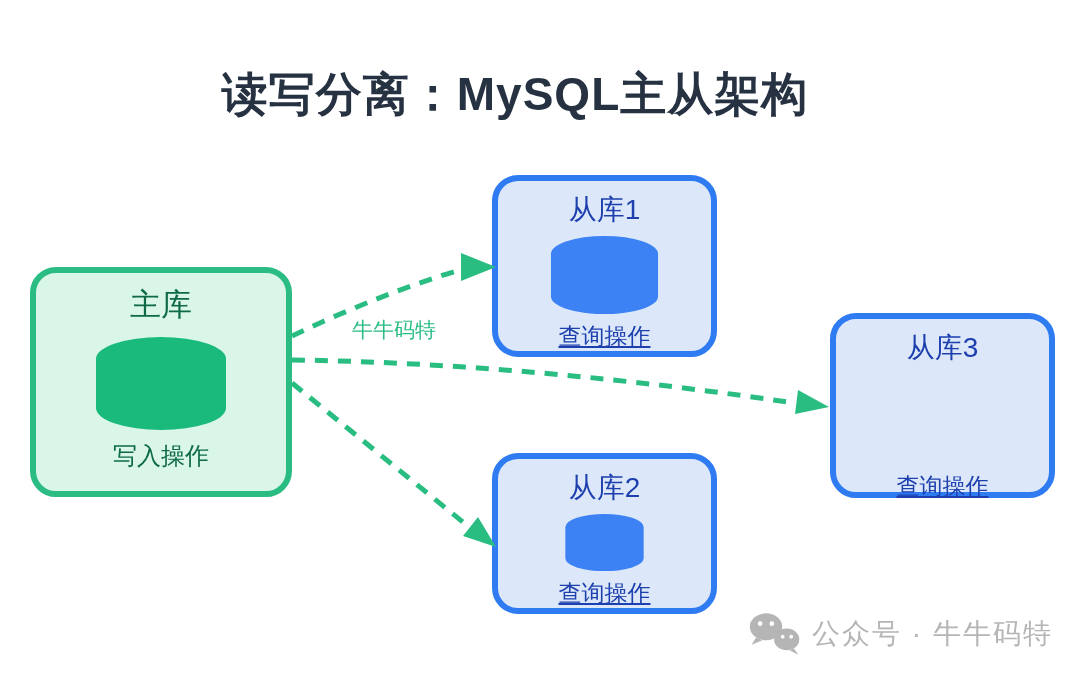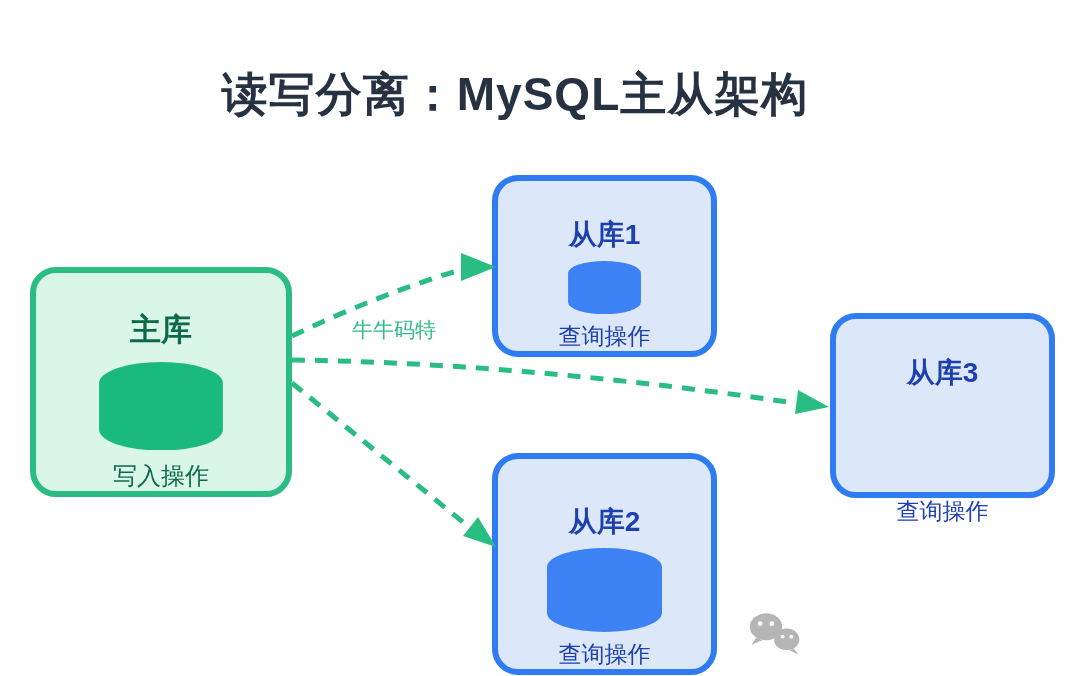--- a/index.html
+++ b/index.html
@@ -36,36 +36,35 @@
     border-color: var(--green-border);
     padding-top: 14px;
   }
   .node.slave {
     width: 225px;
     background: var(--blue-bg);
     border-color: var(--blue-border);
     padding-top: 13px;
   }
   .node.slave1 { left: 492px; top: 175px; height: 182px; }
-  .node.slave2 { left: 492px; top: 453px; height: 222px; justify-content: flex-end; }
+  .node.slave2 { left: 492px; top: 453px; height: 161px; }
   .node.slave3 { left: 830px; top: 313px; height: 185px; gap: 45px; }
   .node-title {
-    font-weight: bold;
+    font-weight: normal;
     line-height: 1.15;
-    margin-top: 25px;
   }
   .master .node-title { font-size: 31px; color: var(--green-ink); margin-bottom: 14px; }
   .slave  .node-title { font-size: 28px; color: var(--blue-ink);  margin-bottom: 10px; }
   .cyl { display: block; }
   .node-label {
     font-size: 23px;
     line-height: 1.2;
   }
   .master .node-label { color: var(--green-ink); margin-top: 12px; font-size: 24px; text-align: right; }
-  .slave  .node-label { color: var(--blue-ink);  margin-top: 9px; }
+  .slave  .node-label { color: var(--blue-ink);  margin-top: 9px; text-decoration: underline; }
   .arrows-layer {
     position: absolute;
     left: 0; top: 0;
     pointer-events: none;
   }
   .sync-label {
     position: absolute;
     left: 352px; top: 316px;
     font-size: 21px;
     color: var(--arrow-green);
@@ -143,13 +142,14 @@
       <ellipse cx="43" cy="31" rx="14" ry="12"></ellipse>
       <polygon points="51,41 56,48 46,43"></polygon>
     </g>
     <g fill="#ffffff">
       <circle cx="13.5" cy="13.5" r="2.6"></circle>
       <circle cx="26.5" cy="13.5" r="2.6"></circle>
       <circle cx="38.5" cy="28" r="2.1"></circle>
       <circle cx="48" cy="28" r="2.1"></circle>
     </g>
   </svg>
+  <span class="watermark-text">公众号 · 牛牛码特</span>
 </div>
 
 </body></html>

